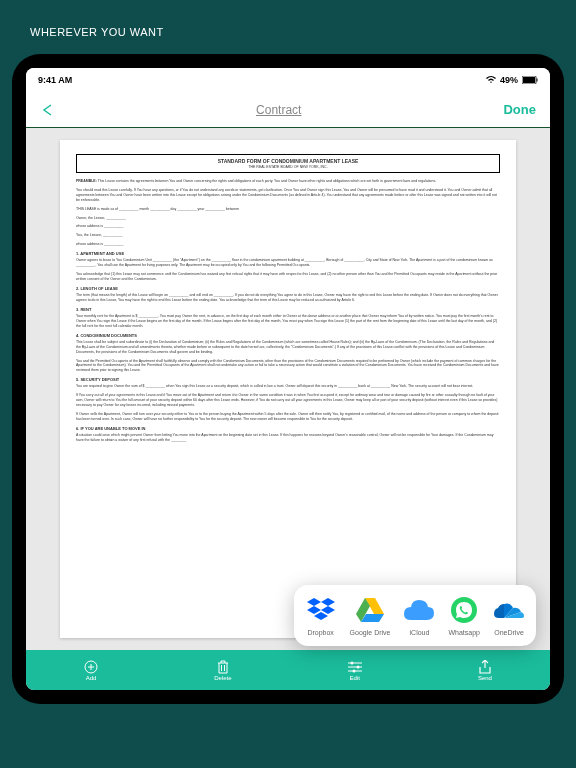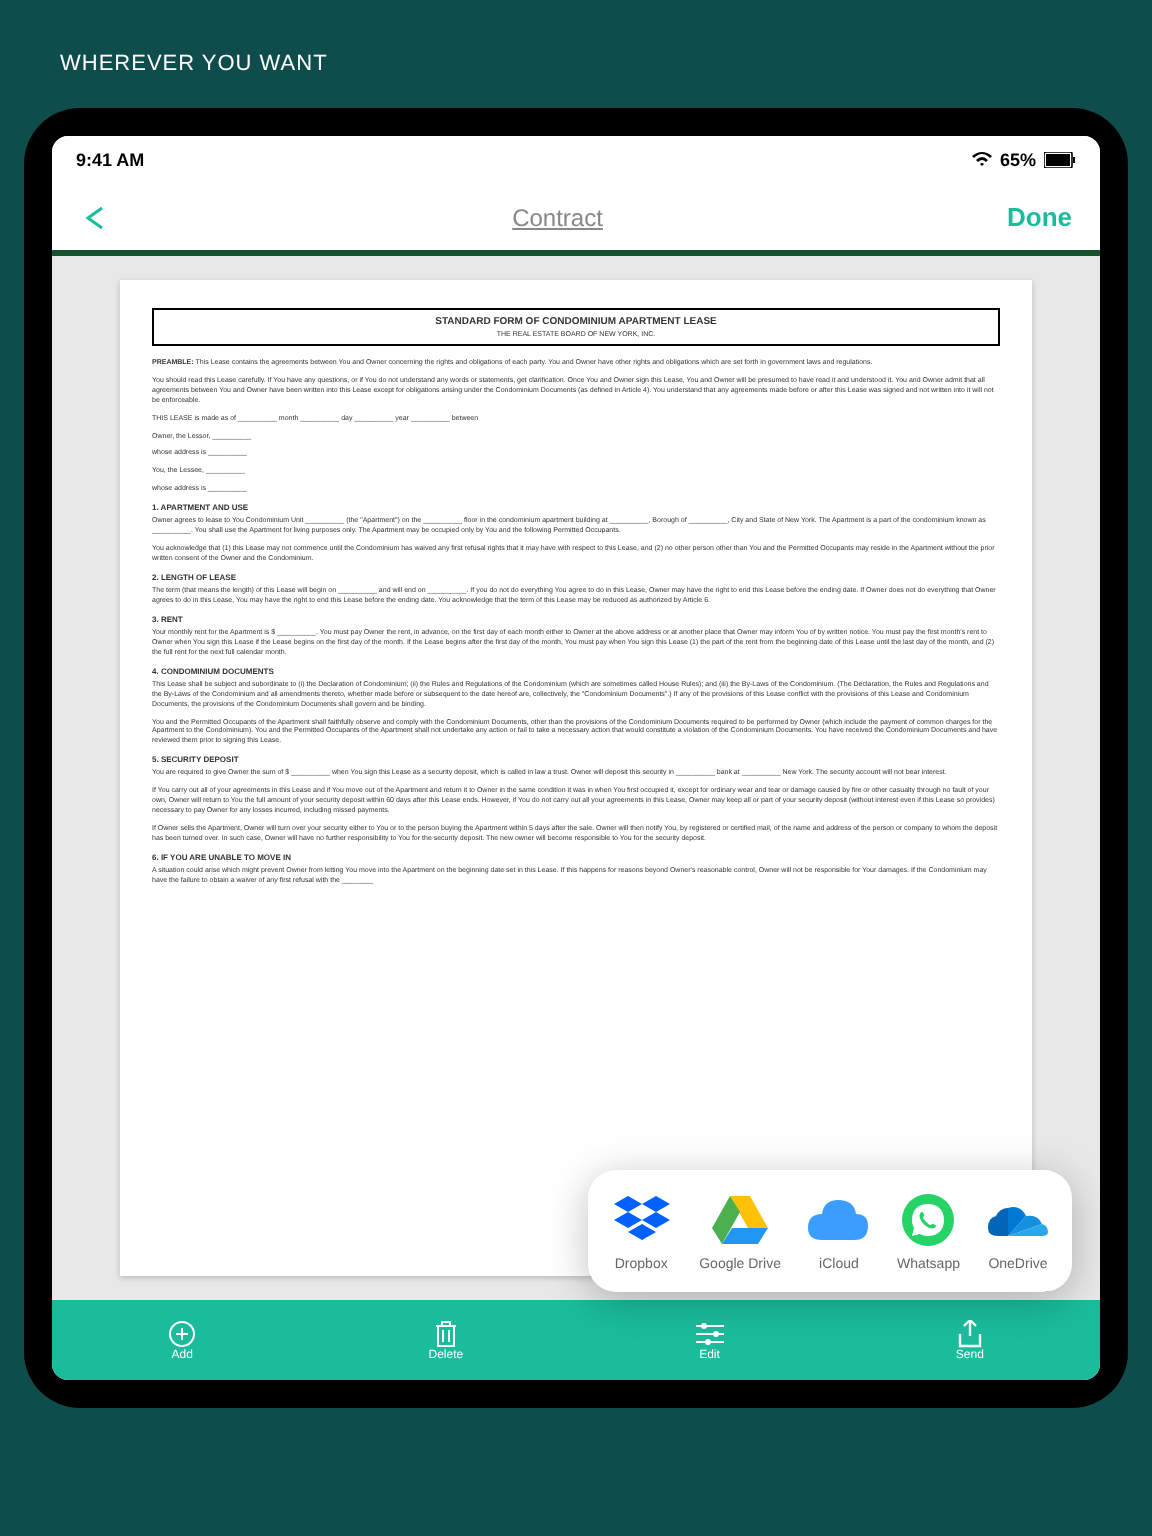--- a/index.html
+++ b/index.html
@@ -8,21 +8,21 @@
   .promo-header { padding: 24px 30px 16px; }
   .promo-title { color: #1abc9c; font-size: 32px; font-weight: 700; letter-spacing: -0.5px; }
   .promo-subtitle { color: #fff; font-size: 11px; font-weight: 400; letter-spacing: 0.5px; margin-top: 2px; }
 
   .tablet-frame { background: #000; border-radius: 28px; margin: 0 12px; padding: 14px; height: 650px; position: relative; overflow: hidden; }
   .tablet-screen { background: #f5f5f5; border-radius: 8px; height: 100%; display: flex; flex-direction: column; position: relative; overflow: hidden; }
 
   .status-bar { background: #fff; height: 20px; display: flex; align-items: center; justify-content: space-between; padding: 12px 12px; font-size: 9px; font-weight: 600; color: #000; }
   .status-right { display: flex; gap: 4px; align-items: center; }
 
-  .nav-bar { background: #fff; height: 36px; display: flex; align-items: center; justify-content: space-between; padding: 0 14px; border-bottom: 3px solid #14532d; }
+  .nav-bar { background: #fff; height: 36px; display: flex; align-items: center; justify-content: space-between; padding: 0 14px; border-bottom: 1px solid #14532d; }
   .nav-back { color: #1abc9c; font-size: 18px; }
   .nav-title { color: #888; font-size: 12px; text-decoration: underline; }
   .nav-done { color: #1abc9c; font-size: 13px; font-weight: 600; text-align: right; }
 
   .doc-area { flex: 1; background: #e8e8e8; padding: 12px 34px; overflow: hidden; position: relative; }
   .doc-page { background: #fff; width: 100%; height: 100%; box-shadow: 0 1px 3px rgba(0,0,0,0.2); padding: 14px 16px; font-size: 4px; line-height: 1.3; color: #333; overflow: hidden; }
   .doc-hdr { border: 1px solid #000; padding: 3px; text-align: center; margin-bottom: 6px; }
   .doc-hdr-t { font-weight: 700; font-size: 5px; }
   .doc-hdr-s { font-size: 3.5px; }
   .doc-para { margin-bottom: 4px; font-size: 3.5px; line-height: 1.4; }
@@ -53,21 +53,21 @@
   <div class="tablet-screen">
 
     <div class="status-bar">
       <span>9:41 AM</span>
       <div class="status-right">
         <span>
           <svg width="10" height="8" viewBox="0 0 10 8">
               <path d="M5 7 L6 6 Q5 5 4 6 Z M2 4 Q5 1 8 4 L7 5 Q5 3 3 5 Z M0 2 Q5 -2 10 2 L9 3 Q5 -1 1 3 Z" fill="#000"></path>
             </svg>
         </span>
-        <span>65%</span>
+        <span>49%</span>
         <span>
           <svg width="16" height="8" viewBox="0 0 16 8">
               <rect x="0" y="0" width="14" height="8" rx="1" fill="none" stroke="#000" stroke-width="0.8"></rect>
               <rect x="1" y="1" width="12" height="6" fill="#000"></rect>
               <rect x="14.5" y="2.5" width="1" height="3" fill="#000"></rect>
             </svg>
         </span>
       </div>
     </div>
 

